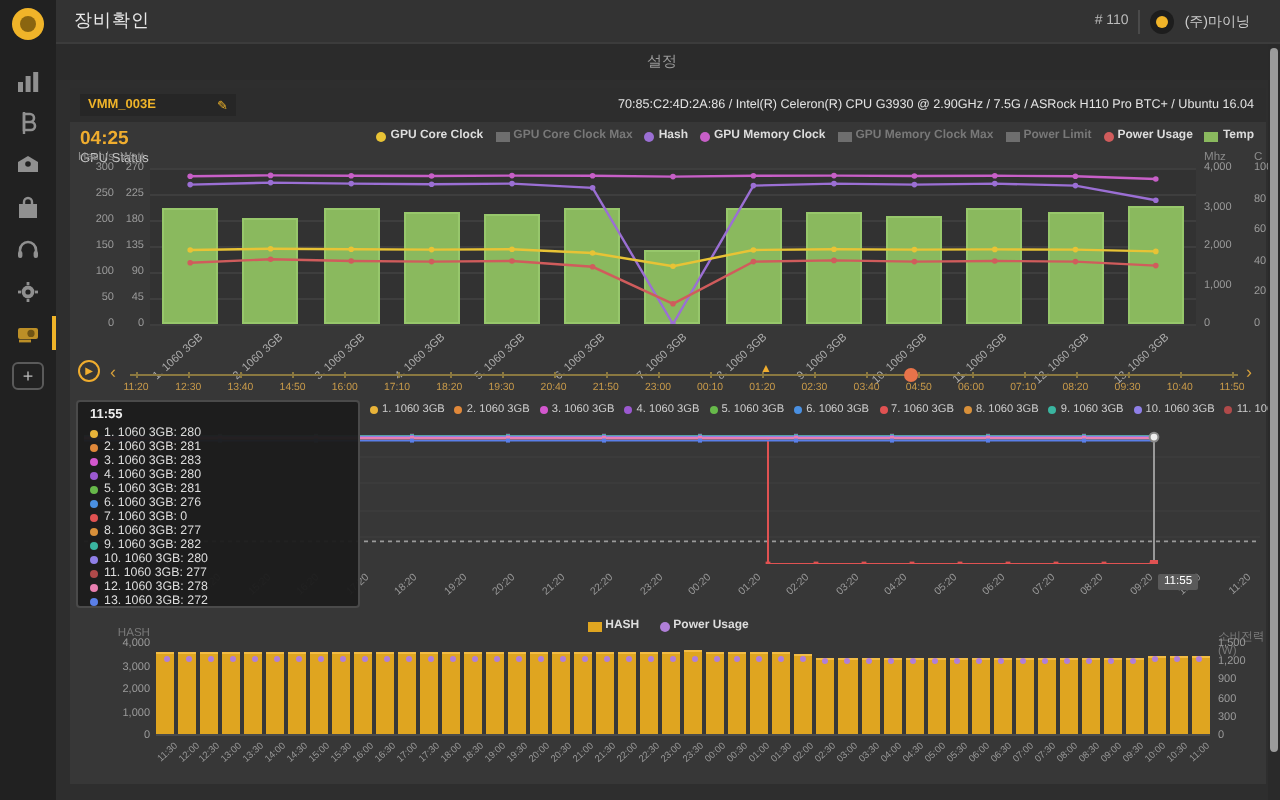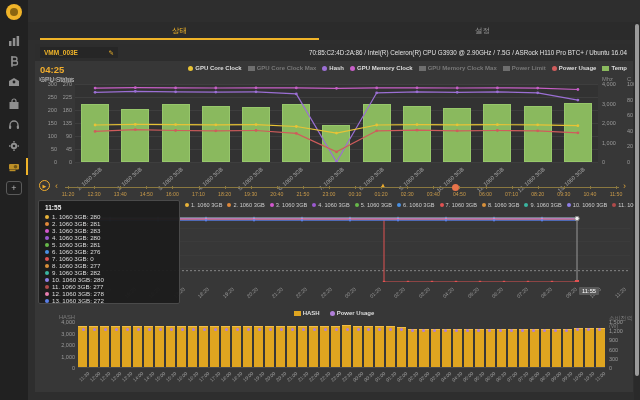--- a/index.html
+++ b/index.html
@@ -152,23 +152,34 @@
           <svg width="12" height="12" viewBox="0 0 12 12">
             <rect x="1" y="3" width="10" height="5.5" rx="1" fill="#f0b429"></rect>
             <circle cx="7.5" cy="5.7" r="1.8" fill="#8a6510"></circle>
             <rect x="1.5" y="8.8" width="6" height="1.4" fill="#f0b429"></rect>
           </svg>
         </div>
         <div class="nav-item plus">+</div>
       </div>
   </aside>
 
+  <header class="topbar">
+    <span class="page-title">장비확인</span>
+    <div class="topbar-right">
+      <span class="dev-count"># 110</span>
+      <span class="tb-sep"></span>
+      <span class="avatar">
+          <span class="dot"></span>
+        </span>
+      <span class="account">(주)마이닝</span>
+      <span class="caret"></span>
+    </div>
+  </header>
 
   <nav class="tabs" id="tabs">
-      <div class="tab active">상태</div>
       <div class="tab">설정</div>
     </nav>
 
   <main class="panel" id="panel">
     <div class="device-strip"></div>
     <div class="device-chip">
       <span class="nm">VMM_003E</span>
       <span class="pencil">✎</span>
     </div>
     <div class="hw-info">70:85:C2:4D:2A:86 / Intel(R) Celeron(R) CPU G3930 @ 2.90GHz / 7.5G / ASRock H110 Pro BTC+ / Ubuntu 16.04</div>

